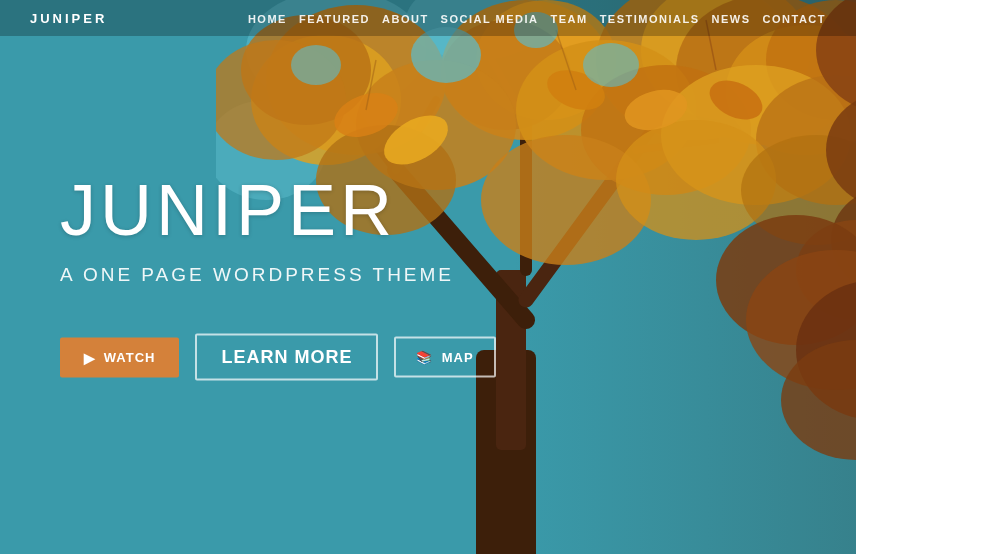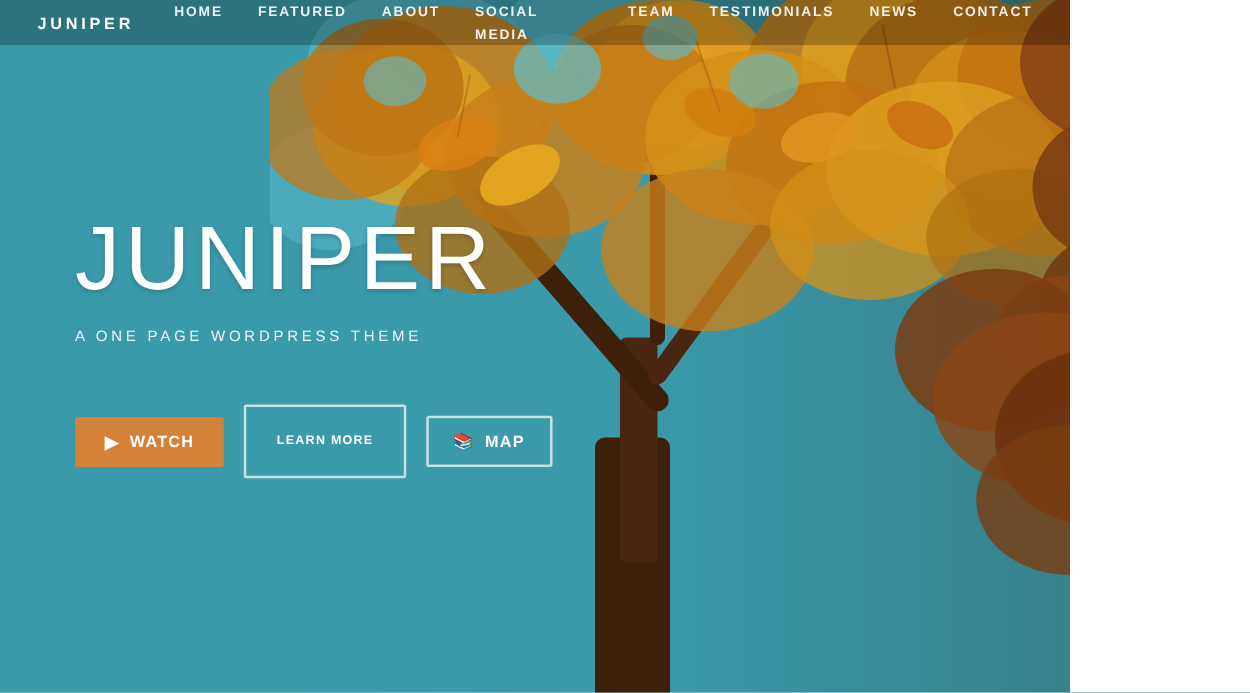--- a/index.html
+++ b/index.html
@@ -45,21 +45,21 @@
     .nav-brand {
       color: #ffffff;
       font-size: 13px;
       font-weight: bold;
       letter-spacing: 3px;
       text-transform: uppercase;
     }
 
     .nav-links {
       display: flex;
-      gap: 28px;
+      gap: 12px;
       list-style: none;
       margin-left: 32px;
     }
 
     .nav-links li a {
       color: rgba(255,255,255,0.9);
       text-decoration: none;
       font-size: 11px;
       font-weight: 600;
       letter-spacing: 1.5px;
@@ -81,21 +81,21 @@
       font-weight: 300;
       letter-spacing: 4px;
       text-transform: uppercase;
       line-height: 1;
       margin-bottom: 18px;
       text-shadow: 0 1px 4px rgba(0,0,0,0.2);
     }
 
     .hero-subtitle {
       color: rgba(255,255,255,0.92);
-      font-size: 12px;
+      font-size: 19px;
       font-weight: 400;
       letter-spacing: 3px;
       text-transform: uppercase;
       margin-bottom: 48px;
     }
 
     .hero-buttons {
       display: flex;
       gap: 16px;
       align-items: center;
@@ -114,22 +114,22 @@
       display: flex;
       align-items: center;
       gap: 8px;
       border-radius: 2px;
     }
 
     .btn-learn {
       background: transparent;
       color: #fff;
       border: 2px solid rgba(255,255,255,0.7);
-      padding: 22px 24px;
-      font-size: 10px;
+      padding: 11px 24px;
+      font-size: 18px;
       font-weight: 600;
       letter-spacing: 1px;
       text-transform: uppercase;
       cursor: pointer;
       border-radius: 2px;
     }
 
     .btn-map {
       background: transparent;
       color: #fff;

